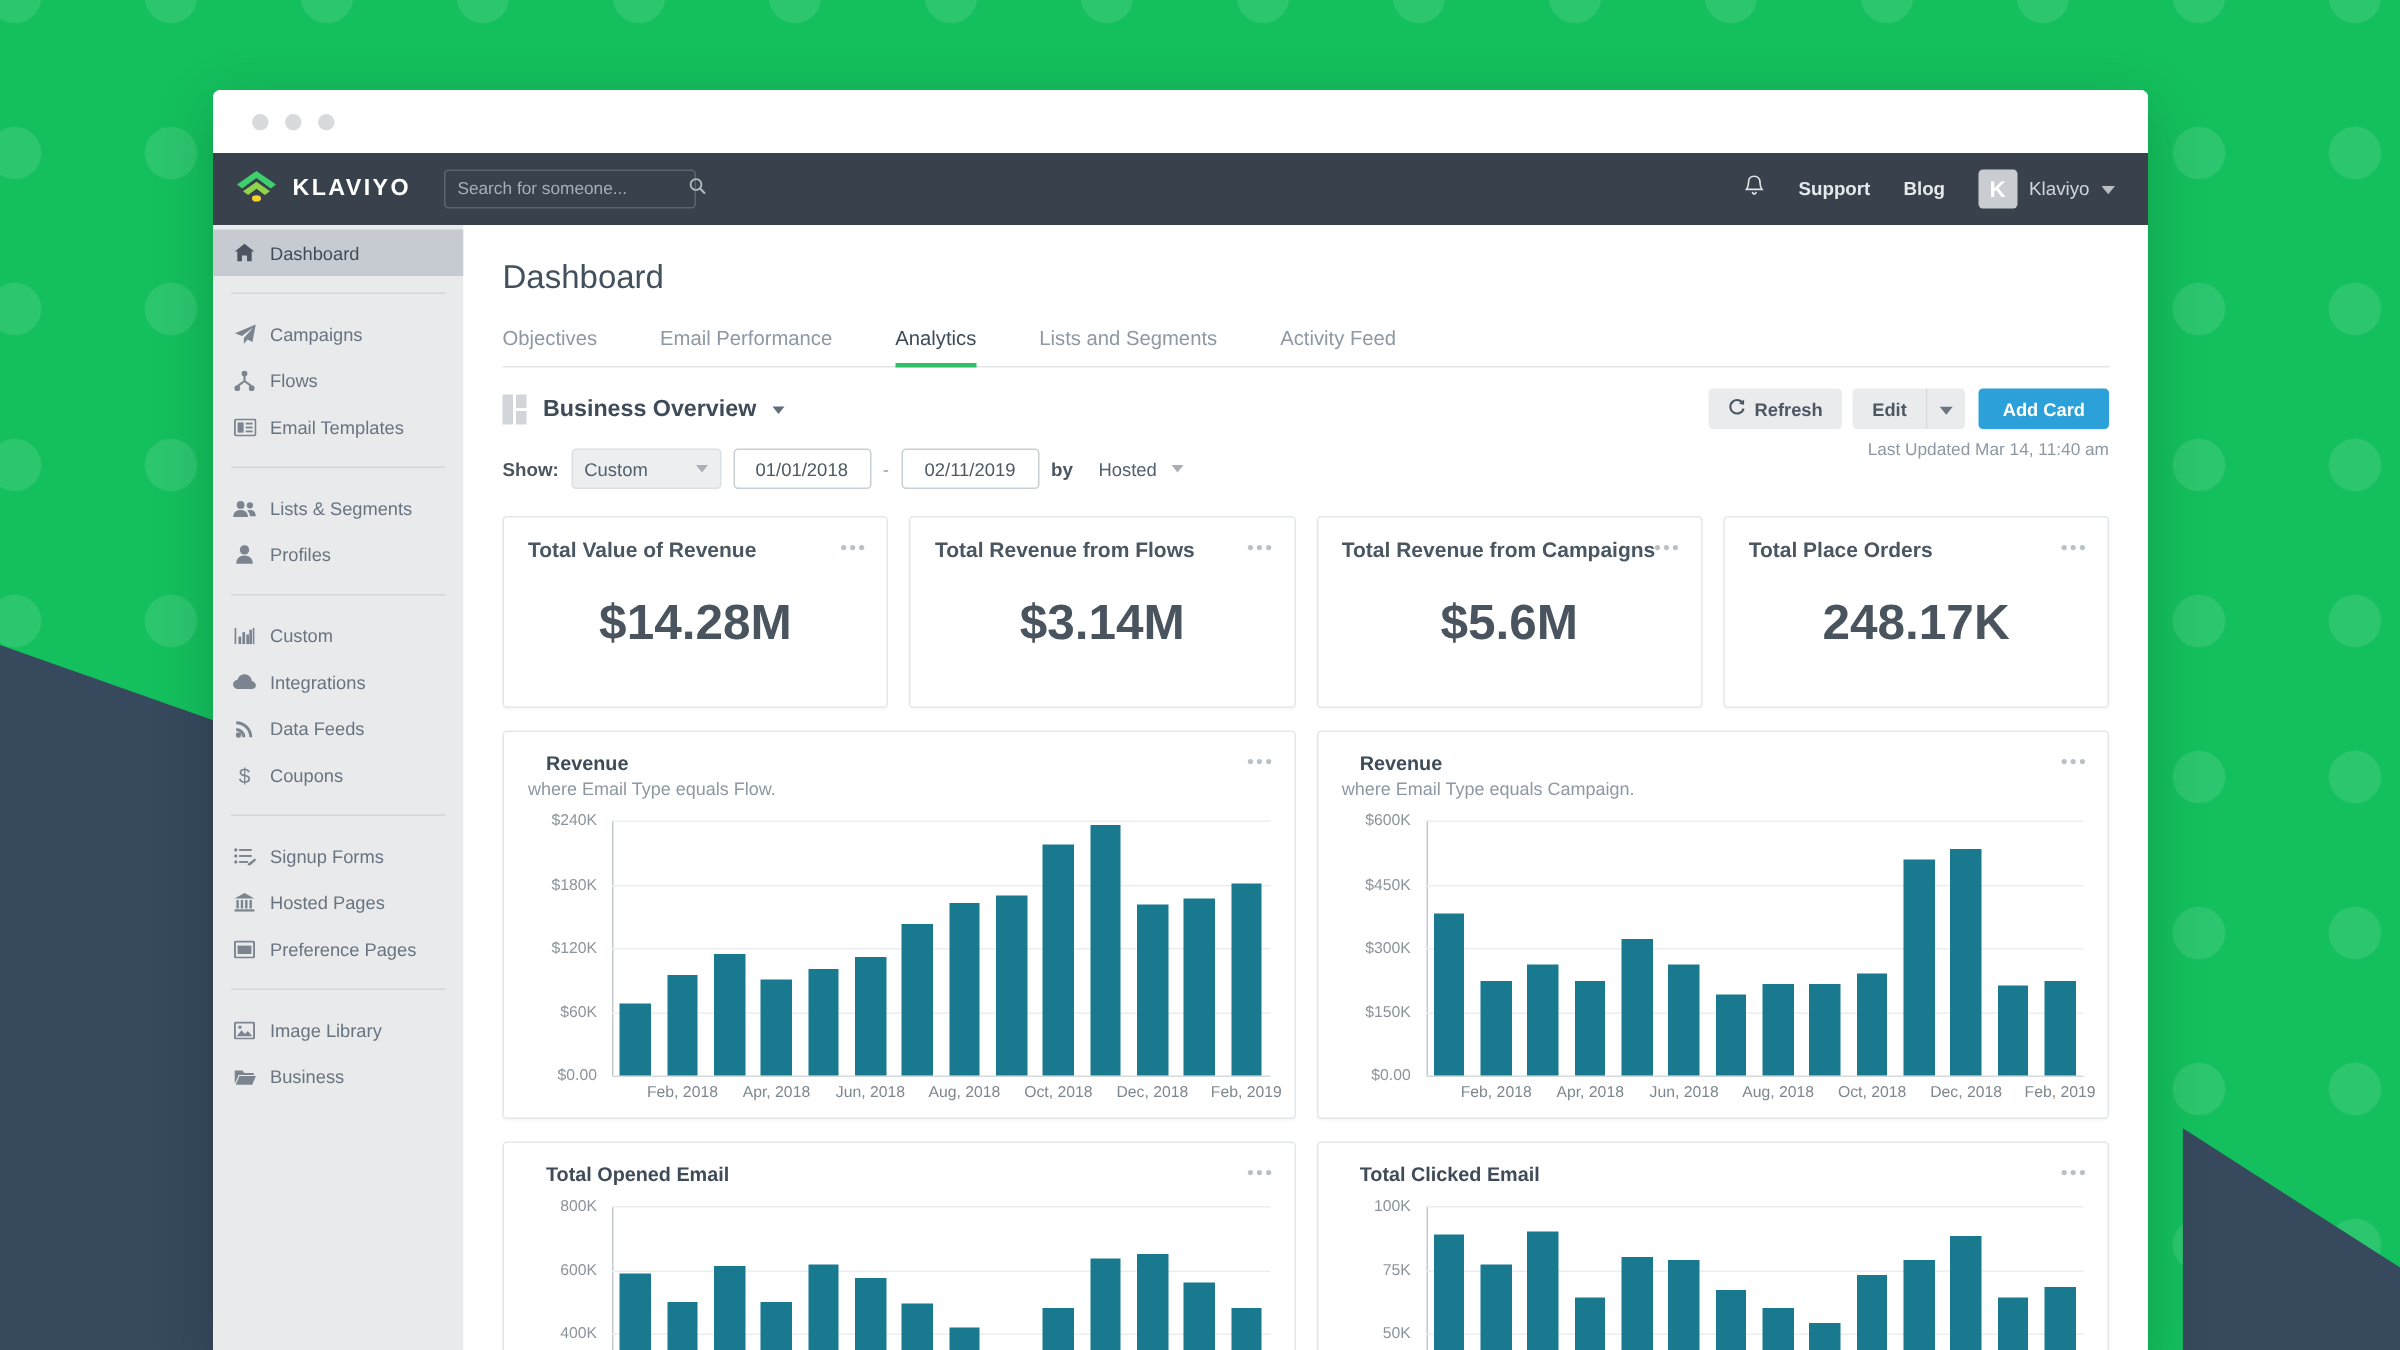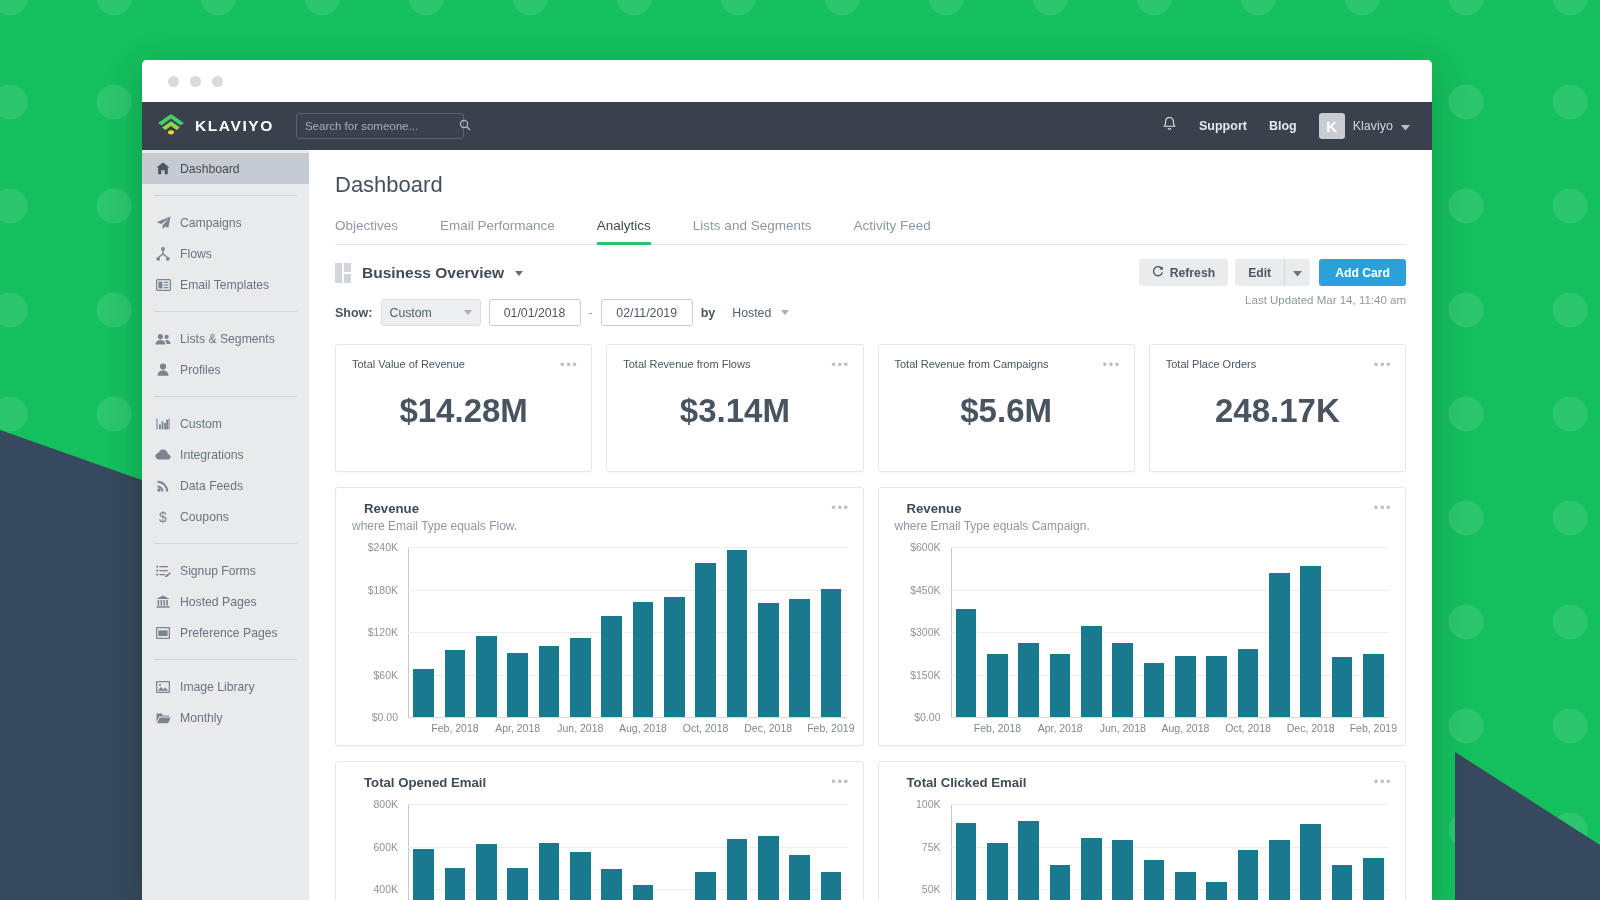--- a/index.html
+++ b/index.html
@@ -137,21 +137,21 @@
   #last-updated { position: absolute; right: 26px; top: 49px; font-size: 11.5px; color: #8d98a4; }
 
   
   #cards { padding: 18px 26px 0 26px; }
   #kpi-row { display: flex; gap: 14px; }
   .kpi {
     flex: 1; background: #fff; border: 1px solid #e4e7ea; border-radius: 3px;
     height: 128px; padding: 13px 16px; position: relative;
     box-shadow: 0 1px 2px rgba(0,0,0,0.03);
   }
-  .kpi .t { font-size: 11px; color: #4a5662; }
+  .kpi .t { font-size: 14px; color: #4a5662; font-weight: bold; }
   .kpi .v { text-align: center; font-size: 33px; color: #49545f; margin-top: 22px; font-weight: bold; }
   .dots { position: absolute; right: 13px; top: 12px; color: #b9c0c7; font-size: 13px; letter-spacing: 1.5px; cursor: pointer; }
 
   #chart-row { display: flex; gap: 14px; margin-top: 15px; }
   #chart-row2 { display: flex; gap: 14px; margin-top: 15px; }
   .chartcard {
     flex: 1; background: #fff; border: 1px solid #e4e7ea; border-radius: 3px;
     padding: 13px 16px 8px 16px; position: relative;
     box-shadow: 0 1px 2px rgba(0,0,0,0.03);
   }
@@ -396,21 +396,21 @@
             </span>
             <span>Image Library</span>
           </div>
           <div class="nav-item">
             <span class="ico">
               <svg width="15" height="12" viewBox="0 0 15 12">
                 <path d="M0.5 1.6 L5.6 1.6 L7 3.4 L13.2 3.4 L13.2 4.6 L3.1 4.6 L0.5 10.6 Z" fill="currentColor"></path>
                 <path d="M3.6 5.4 L14.6 5.4 L12.2 11.2 L1.2 11.2 Z" fill="currentColor"></path>
               </svg>
             </span>
-            <span>Monthly</span>
+            <span>Business</span>
           </div>
         </div>
       </div>
 
     <div id="main">
 
       <div id="page-head">
         <div id="page-title">Dashboard</div>
         <div id="tabs">
             <div class="tab">Objectives</div>

